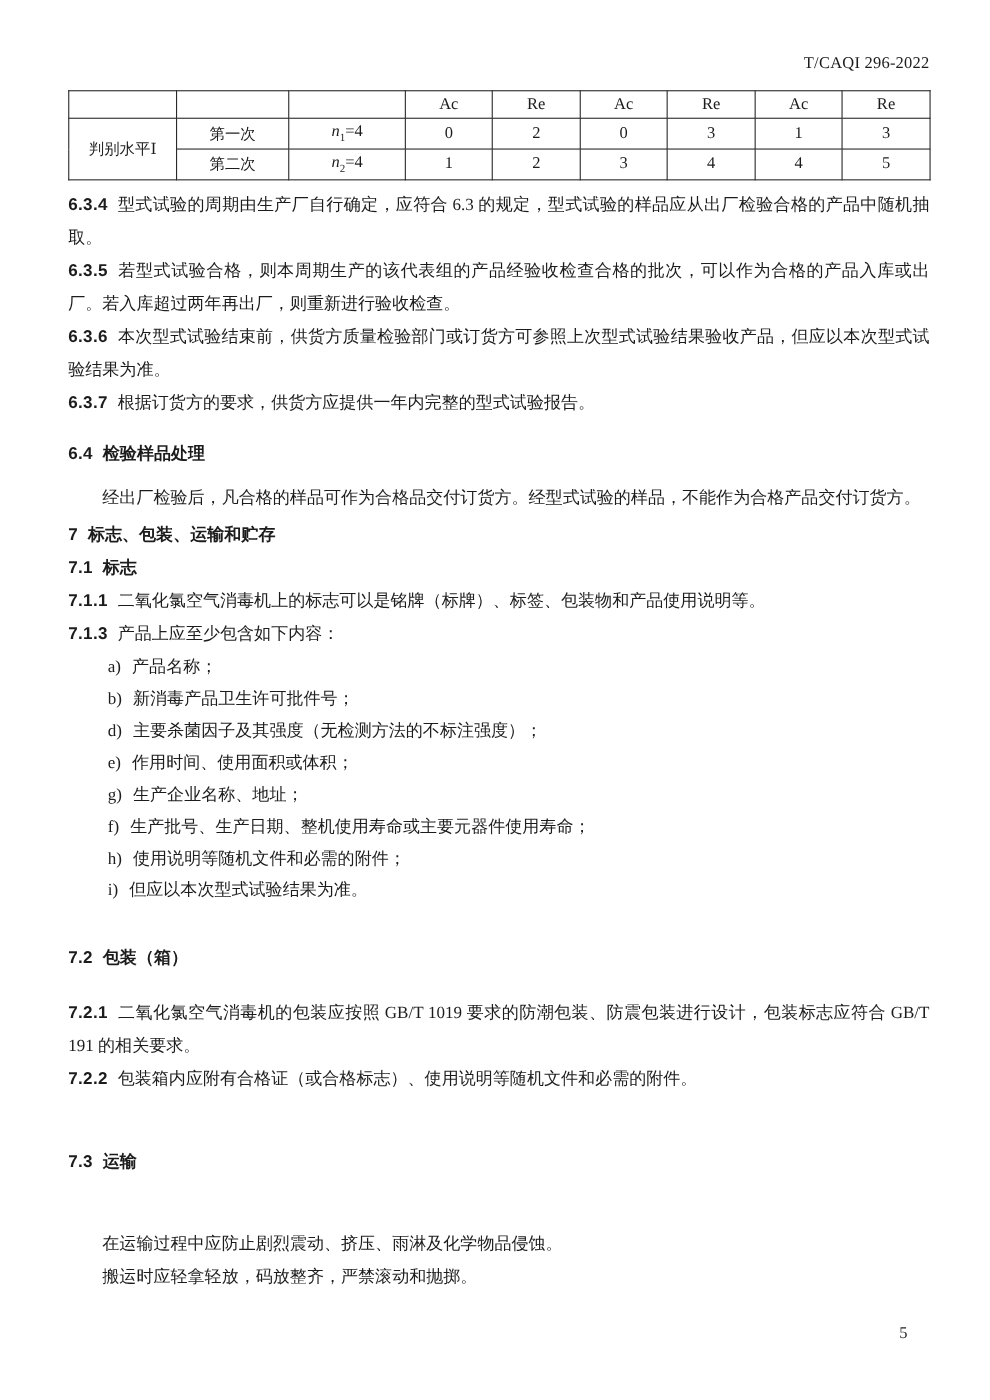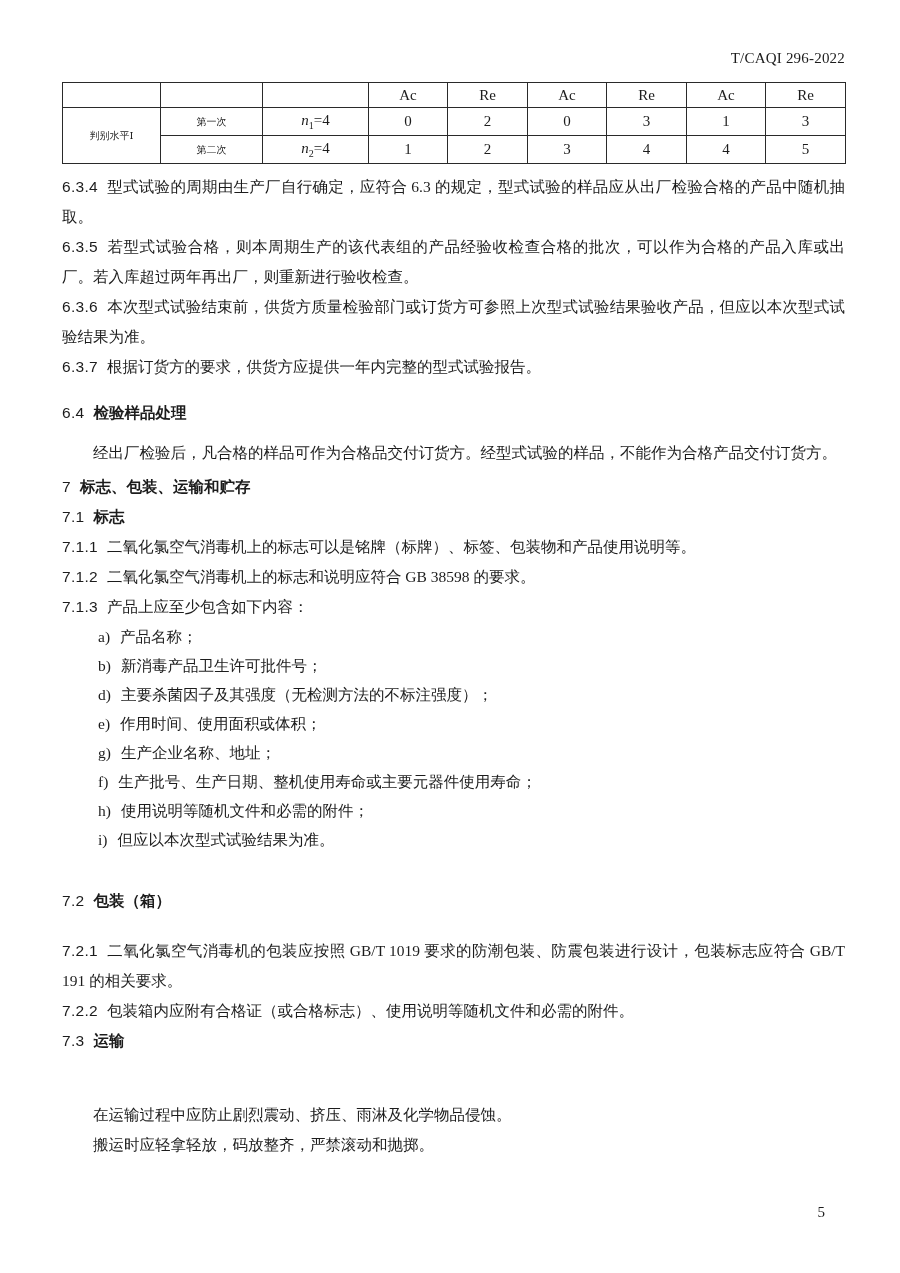--- a/index.html
+++ b/index.html
@@ -38,49 +38,49 @@
   }
   table.sample-table td, table.sample-table th {
     border: 1px solid #2a2a2a;
     text-align: center;
     vertical-align: middle;
     padding: 0;
     font-weight: normal;
   }
   table.sample-table tr.hdr-row td { height: 24px; }
   table.sample-table tr.data-row td { height: 27px; }
-  .cn-cell { font-size: 10px; }
+  .cn-cell { font-size: 14px; }
   .n-var { font-style: italic; font-family: "Liberation Serif", serif; }
   sub.n-sub { font-size: 10px; }
   
   .content {
     margin-top: 8px;
     font-size: 15.5px;
     line-height: 30px;
     text-align: justify;
   }
   .clause { margin: 0; }
   .num {
     font-family: "Liberation Sans", "DejaVu Sans", sans-serif;
-    font-weight: normal;
+    font-weight: bold;
     margin-right: 9px;
     letter-spacing: 0.3px;
   }
   .heading {
     font-family: "Liberation Sans", "DejaVu Sans", sans-serif;
     font-weight: bold;
     font-size: 15.5px;
     margin: 0;
   }
   .heading .num { margin-right: 9px; }
   .h-64  { margin-top: 16px; margin-bottom: 10px; }
   .h-7   { margin-top: 4px; }
   .h-71  { margin-top: 0; }
   .h-72  { margin-top: 32px; margin-bottom: 20px; }
-  .h-73  { margin-bottom: 44px; }
+  .h-73  { margin-top: 46px; margin-bottom: 44px; }
   .h-74  { margin-top: 30px; margin-bottom: 36px; }
   .indent { text-indent: 2em; }
   .list { margin: 0; }
   .li { line-height: 29px; padding-left: 36px; }
   .li-marker { margin-right: 10px; }
   .page-number {
     position: absolute;
     right: 75px;
     bottom: 52px;
     font-size: 15px;
@@ -154,21 +154,20 @@
     <p class="heading h-64"><span class="num">6.4</span><span>检验样品处理</span></p>
 
     <p class="clause indent">经出厂检验后，凡合格的样品可作为合格品交付订货方。经型式试验的样品，不能作为合格产品交付订货方。</p>
 
     <p class="heading h-7"><span class="num">7</span><span>标志、包装、运输和贮存</span></p>
 
     <p class="heading h-71"><span class="num">7.1</span><span>标志</span></p>
 
     <p class="clause"><span class="num">7.1.1</span><span>二氧化氯空气消毒机上的标志可以是铭牌（标牌）、标签、包装物和产品使用说明等。</span></p>
 
-    <p class="clause"><span class="num">7.1.2</span><span>二氧化氯空气消毒机上的标志和说明应符合 GB 38598 的要求。</span></p>
 
     <p class="clause"><span class="num">7.1.3</span><span>产品上应至少包含如下内容：</span></p>
 
     <div class="list">
       <div class="li"><span class="li-marker">a)</span><span>产品名称；</span></div>
       <div class="li"><span class="li-marker">b)</span><span>新消毒产品卫生许可批件号；</span></div>
       <div class="li"><span class="li-marker">d)</span><span>主要杀菌因子及其强度（无检测方法的不标注强度）；</span></div>
       <div class="li"><span class="li-marker">e)</span><span>作用时间、使用面积或体积；</span></div>
       <div class="li"><span class="li-marker">g)</span><span>生产企业名称、地址；</span></div>
       <div class="li"><span class="li-marker">f)</span><span>生产批号、生产日期、整机使用寿命或主要元器件使用寿命；</span></div>

